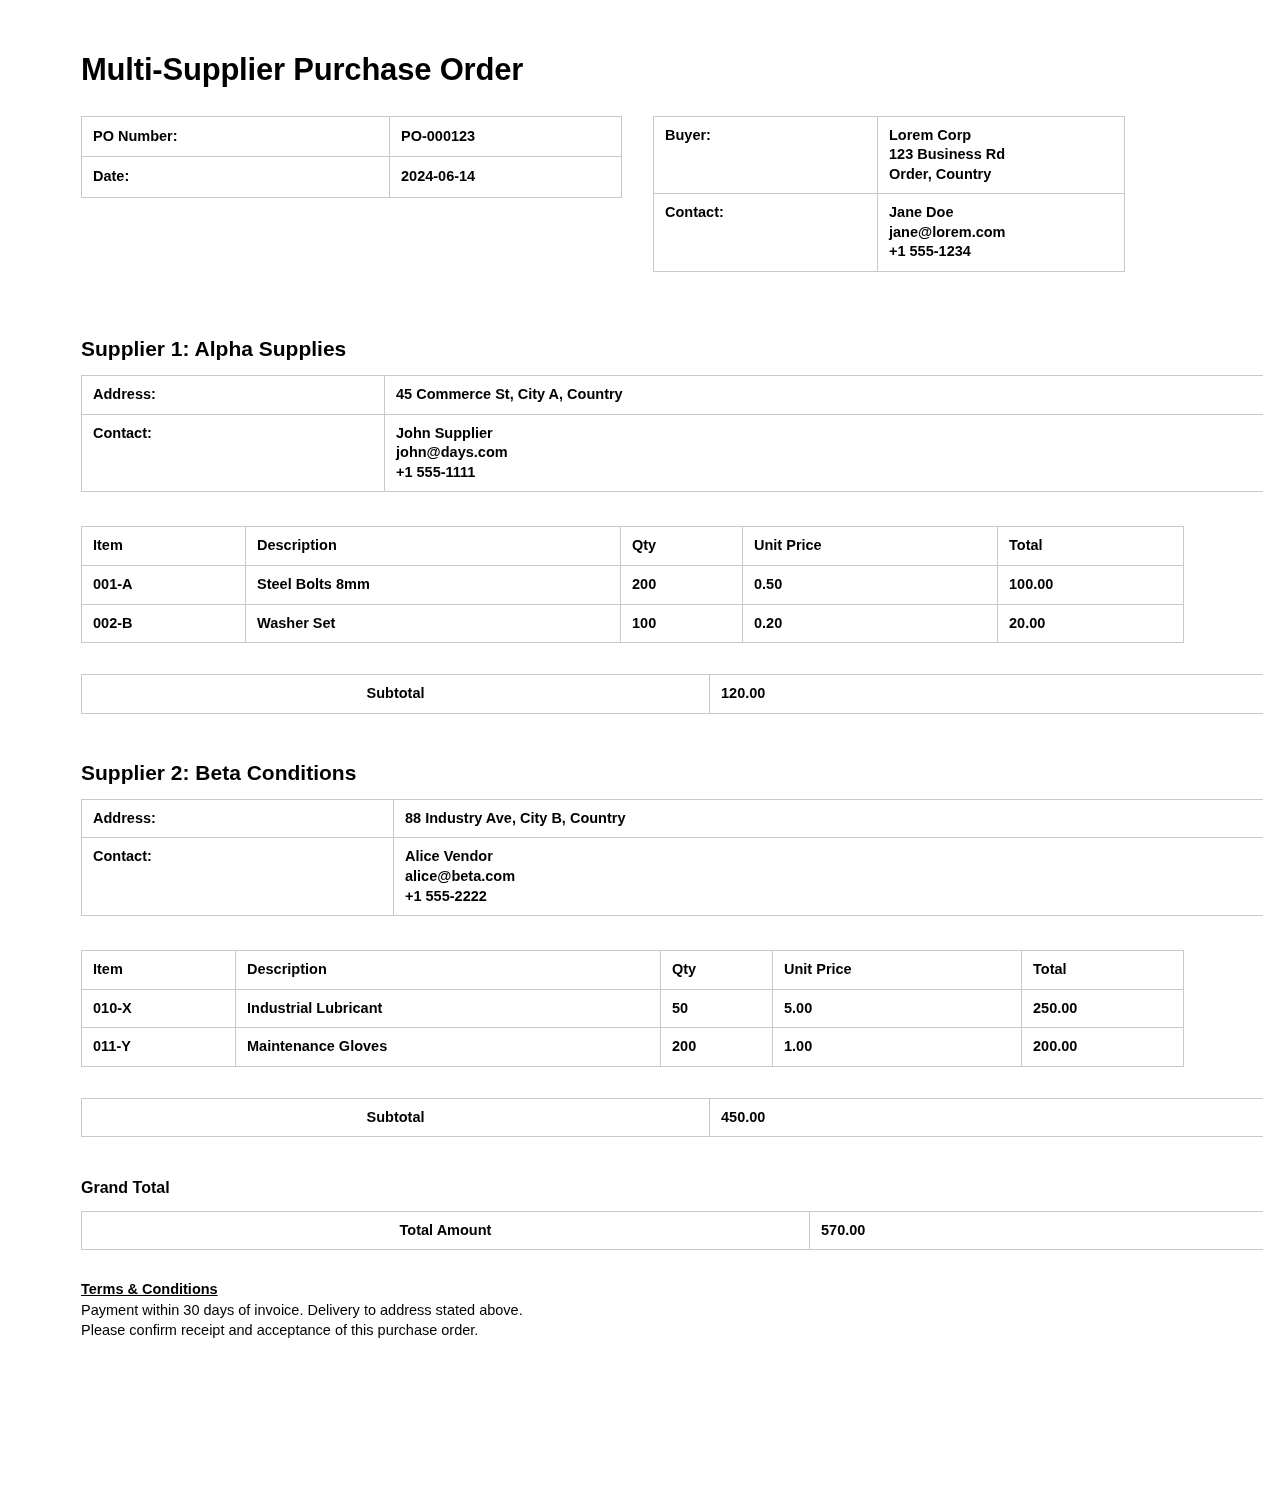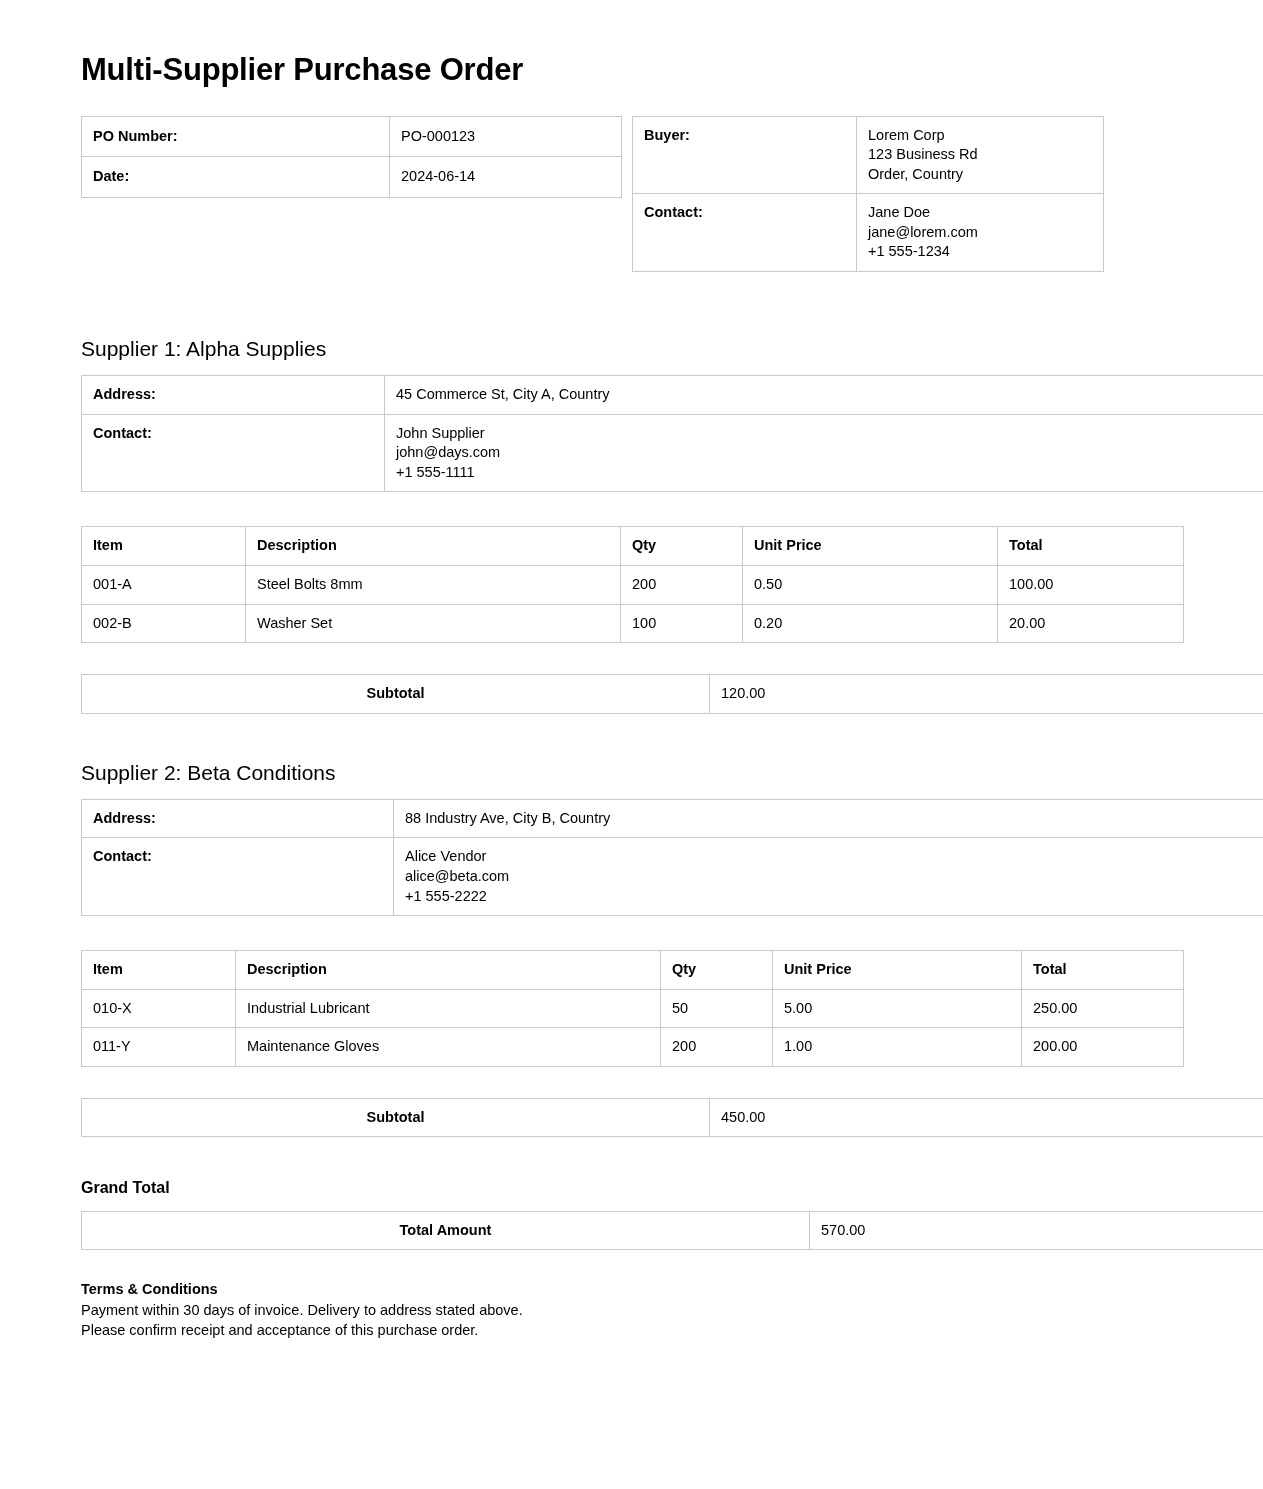--- a/index.html
+++ b/index.html
@@ -23,49 +23,49 @@
   }
   h1.doc-title {
     font-size: 31px;
     font-weight: bold;
     letter-spacing: -0.2px;
     margin: 0 0 28px 0;
     line-height: 1.15;
   }
   h2.section-title {
     font-size: 21px;
-    font-weight: normal;
+    font-weight: bold;
     margin: 0 0 14px 0;
     line-height: 1.2;
   }
   h3.small-title {
     font-size: 16px;
     font-weight: bold;
     margin: 0 0 13px 0;
     line-height: 1.2;
   }
   table {
     border-collapse: collapse;
     table-layout: fixed;
     font-size: 14.5px;
   }
   td, th {
     border: 1px solid #c9c9c9;
     padding: 9px 11px;
     vertical-align: top;
     text-align: left;
-    font-weight: normal;
+    font-weight: bold;
     line-height: 1.35;
   }
   .lbl {
     font-weight: bold;
   }
   .head-row {
     display: flex;
-    gap: 10px;
+    gap: 31px;
     align-items: flex-start;
     margin-bottom: 64px;
   }
   table.po-meta {
     width: 541px;
   }
   table.po-meta td:first-child { width: 285px; }
   table.po-meta td { padding-top: 10px; padding-bottom: 10px; }
 
   table.buyer-meta {
@@ -111,20 +111,21 @@
   .spacer-grand { height: 41px; }
 
   .terms {
     margin-top: 29px;
     font-size: 14.5px;
     line-height: 1.38;
   }
   .terms .terms-head {
     font-weight: bold;
     margin-bottom: 1px;
+    text-decoration: underline;
   }
   .nowrap-line { display: block; }
 </style>
 </head>
 <body>
 
 <div class="page">
 
   <h1 class="doc-title">Multi-Supplier Purchase Order</h1>
 

